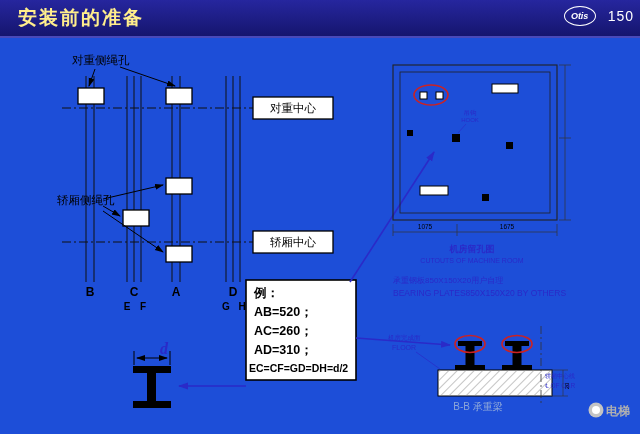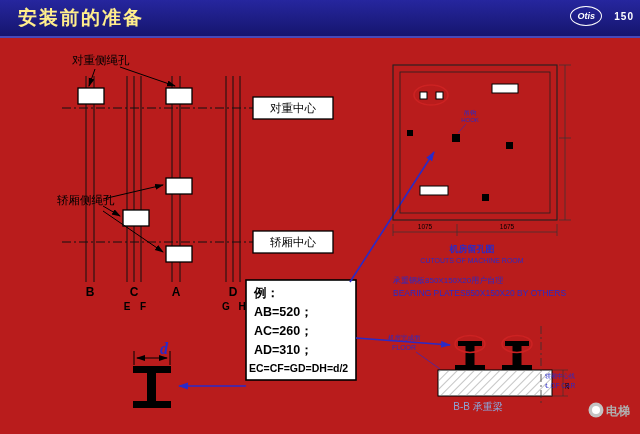--- a/index.html
+++ b/index.html
@@ -1,17 +1,17 @@
 <!DOCTYPE html>
 <html><head>
 <meta charset="utf-8">
 <style>
   html,body{margin:0;padding:0;background:#ddd;}
   .slide{
-    position:relative;width:640px;height:434px;background:#b91c1c;
+    position:relative;width:640px;height:434px;background:#1d4ed8;
     font-family:"Liberation Sans", sans-serif;overflow:hidden;
   }
   
   .hdr{
     position:absolute;top:0;left:0;width:640px;height:38px;
     background:linear-gradient(#26269e,#15156e);
     border-bottom:2px solid #4949b8;box-sizing:border-box;
   }
   .hdr h1{
     margin:0;padding-left:18px;line-height:36px;font-size:19px;letter-spacing:2px;
@@ -19,21 +19,21 @@
   }
   .logo{
     position:absolute;right:6px;top:6px;display:flex;align-items:center;gap:12px;
     color:#fff;
   }
   .logo .oval{
     width:30px;height:18px;border:1.5px solid #fff;border-radius:50%;
     display:flex;align-items:center;justify-content:center;
     font-size:9px;font-style:italic;font-weight:bold;color:#fff;
   }
-  .logo .anniv{font-size:10px;font-weight:bold;color:#fff;letter-spacing:1px;}
+  .logo .anniv{font-size:14px;font-weight:normal;color:#fff;letter-spacing:1px;}
   
   .canvas{position:absolute;top:38px;left:0;}
   text{font-family:"Liberation Sans", sans-serif;}
   .t-blk{fill:#000000;}
   .t-blu{fill:#2a2ac8;}
   .t-ltblu{fill:#8ca6d9;}
   .t-gry{fill:#b0b0b0;}
   .serifb{font-family:"Liberation Serif", serif;font-weight:bold;}
 </style>
 </head>

